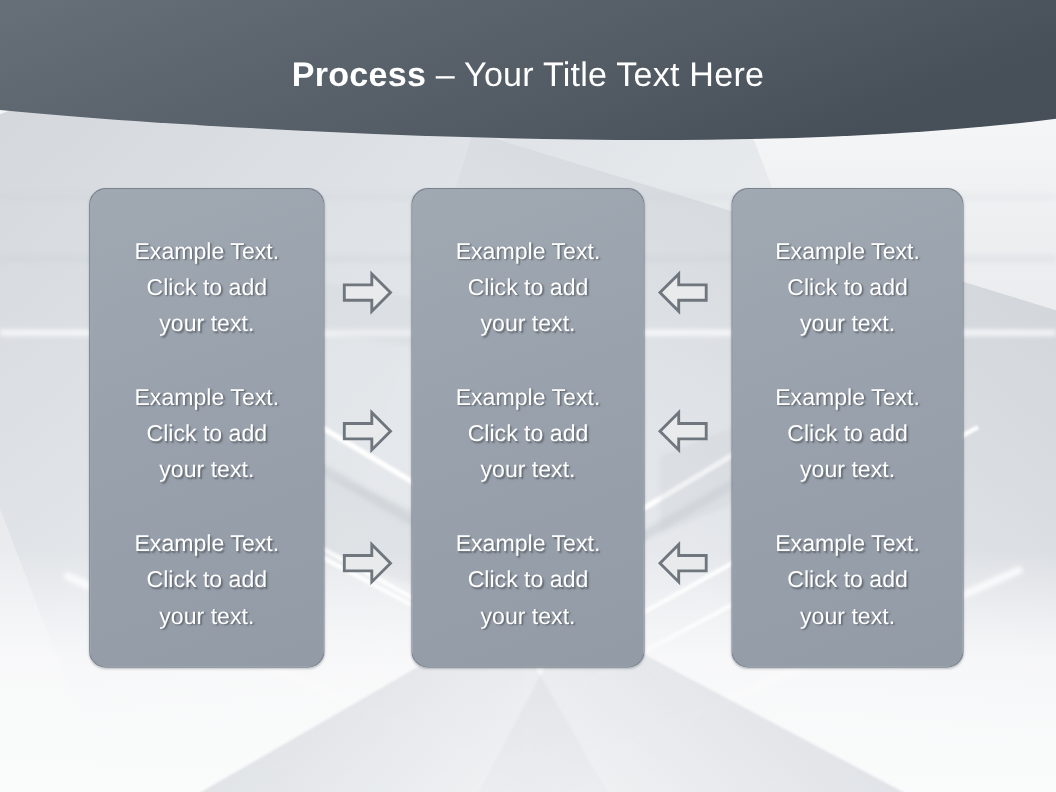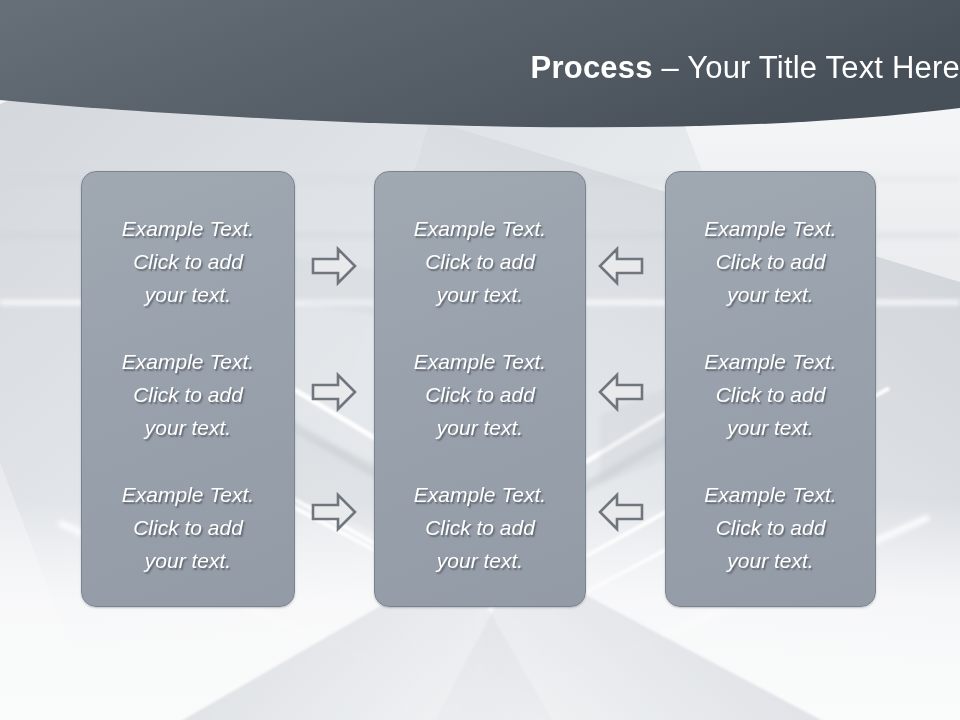--- a/index.html
+++ b/index.html
@@ -74,21 +74,21 @@
     left: 0; top: 0;
     width: 960px; height: 132px;
     overflow: hidden;
   }
   .header svg { display: block; }
 
   .title {
     position: absolute;
     left: 0; top: 48px;
     width: 960px;
-    text-align: right;
+    text-align: center;
     color: #ffffff;
     font-size: 31px;
     line-height: 40px;
     letter-spacing: 0.2px;
     white-space: nowrap;
   }
   .title .t-bold { font-weight: bold; }
   .title .t-norm { font-weight: normal; }
 
   
@@ -102,21 +102,20 @@
     display: flex;
     flex-direction: column;
     justify-content: flex-start;
     align-items: center;
     padding-top: 40px;
   }
   .box-text {
     width: 100%;
     text-align: center;
     color: #ffffff;
-    font-style: italic;
     font-size: 21px;
     line-height: 33px;
     text-shadow: 1.5px 1.5px 1.5px rgba(78,84,92,0.75);
     padding: 0 12px;
     box-sizing: border-box;
   }
   .box-text + .box-text { margin-top: 34px; }
 
   
   .arrow {

